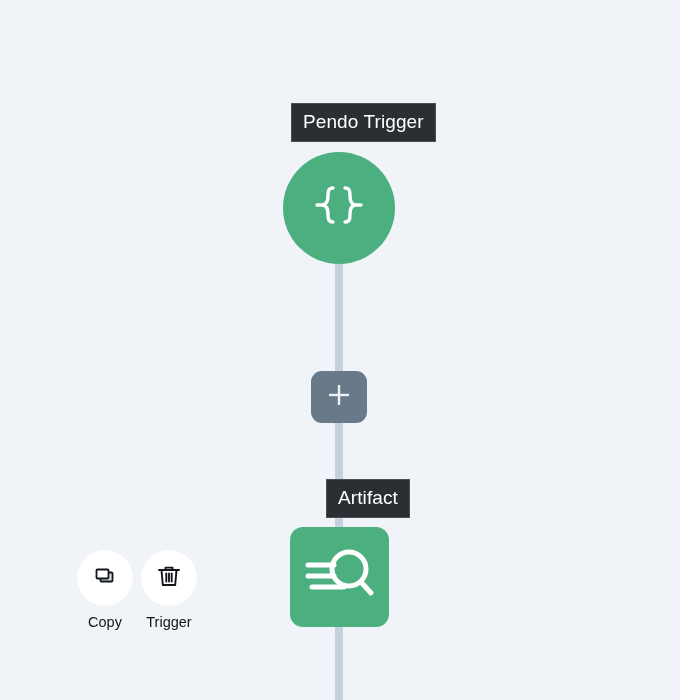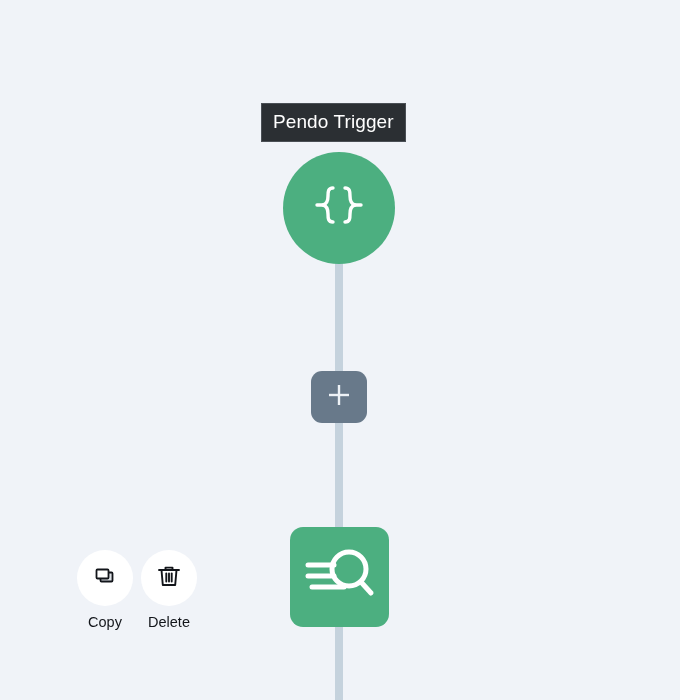--- a/index.html
+++ b/index.html
@@ -37,20 +37,21 @@
     position: absolute;
     background: #2b2f33;
     border: 1px solid #4a4f55;
     color: #ffffff;
     font-size: 19px;
     line-height: 1;
     padding: 8px 11px 10px 11px;
     white-space: nowrap;
     box-sizing: border-box;
     letter-spacing: .1px;
+    margin-left: 30px;
   }
   #label-trigger  { left: 261px; top: 103px; }
   #label-artifact { left: 296px; top: 479px; }
 
   
   .node-circle {
     position: absolute;
     left: 283px;
     top: 152px;
     width: 112px;
@@ -147,20 +148,21 @@
 
   <div class="add-button">
     <span>
       <svg width="28" height="28" viewBox="0 0 28 28" fill="none" stroke="#eef2f6" stroke-width="2.4" stroke-linecap="butt">
         <line x1="14" y1="4" x2="14" y2="24"></line>
         <line x1="4" y1="14" x2="24" y2="14"></line>
       </svg>
     </span>
   </div>
 
+  <div class="node-label" id="label-artifact">Artifact</div>
 
   <div class="node-square">
     <span>
       <svg width="72" height="64" viewBox="0 0 72 64" fill="none" stroke="#ffffff" stroke-width="5" stroke-linecap="round" stroke-linejoin="round">
         <line x1="4" y1="22" x2="30" y2="22"></line>
         <line x1="4" y1="33" x2="30" y2="33"></line>
         <line x1="8" y1="44" x2="40" y2="44"></line>
         <circle cx="45" cy="26" r="17"></circle>
         <line x1="57" y1="39" x2="67" y2="50"></line>
       </svg>
@@ -188,18 +190,18 @@
           <svg width="26" height="26" viewBox="0 0 26 26" fill="none" stroke="#12151a" stroke-width="1.9" stroke-linecap="round" stroke-linejoin="round">
             <line x1="3" y1="7" x2="23" y2="7"></line>
             <path d="M9.5 7 V4.6 H16.5 V7"></path>
             <path d="M5.5 7 L6.8 22 H19.2 L20.5 7"></path>
             <line x1="10.3" y1="10.5" x2="10.3" y2="18.5"></line>
             <line x1="13" y1="10.5" x2="13" y2="18.5"></line>
             <line x1="15.7" y1="10.5" x2="15.7" y2="18.5"></line>
           </svg>
         </span>
       </div>
-      <div class="action-label">Delete</div>
+      <div class="action-label">Trigger</div>
     </div>
 
   </div>
 
 </div>
 
 </body></html>

